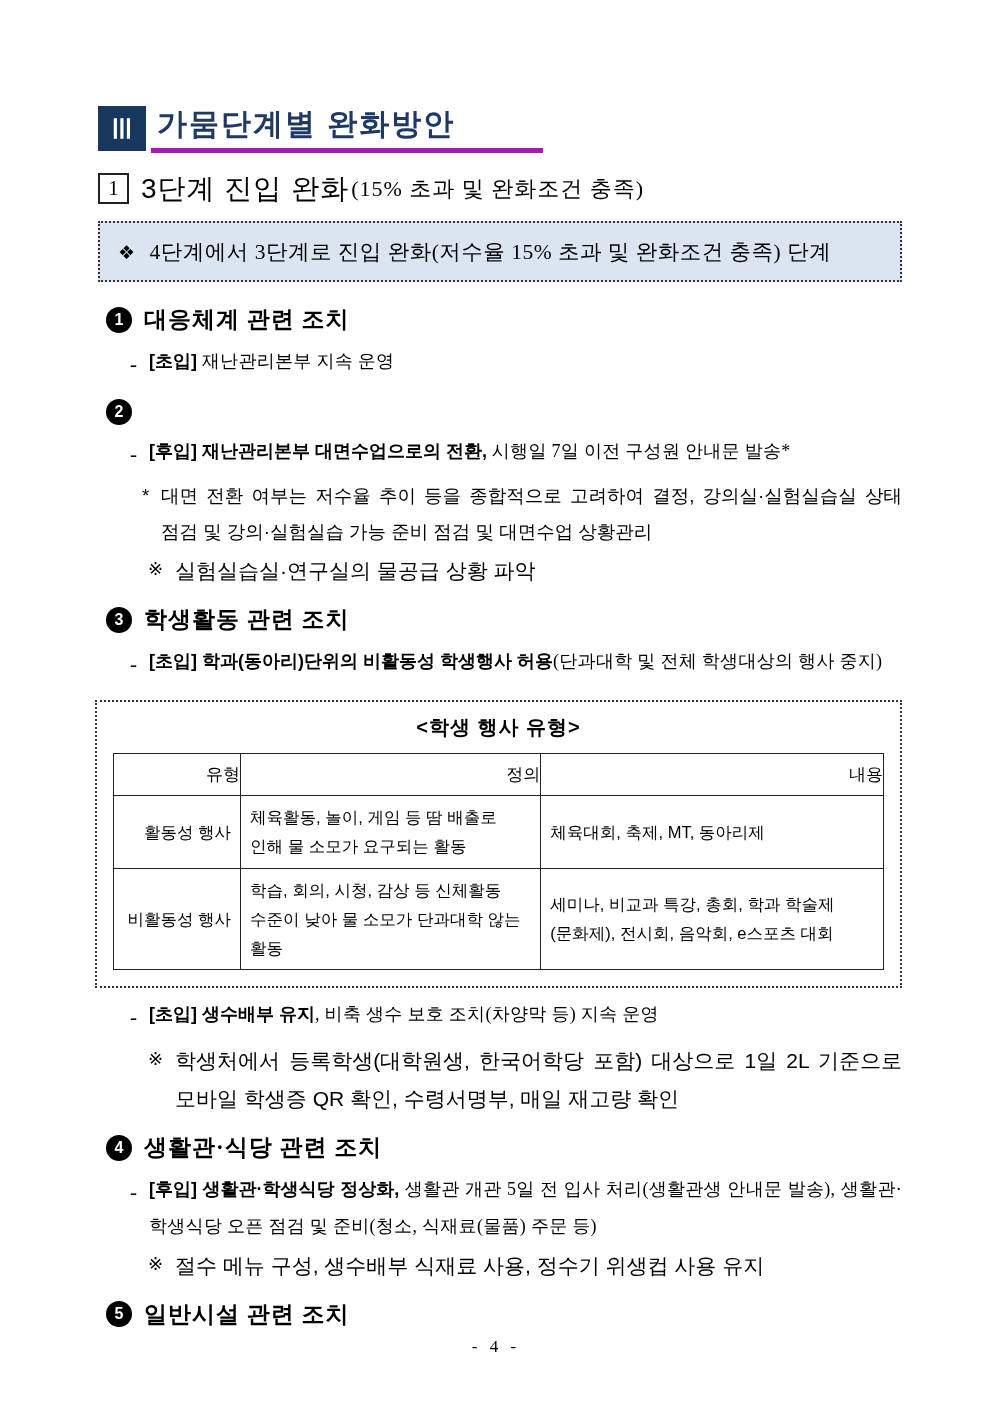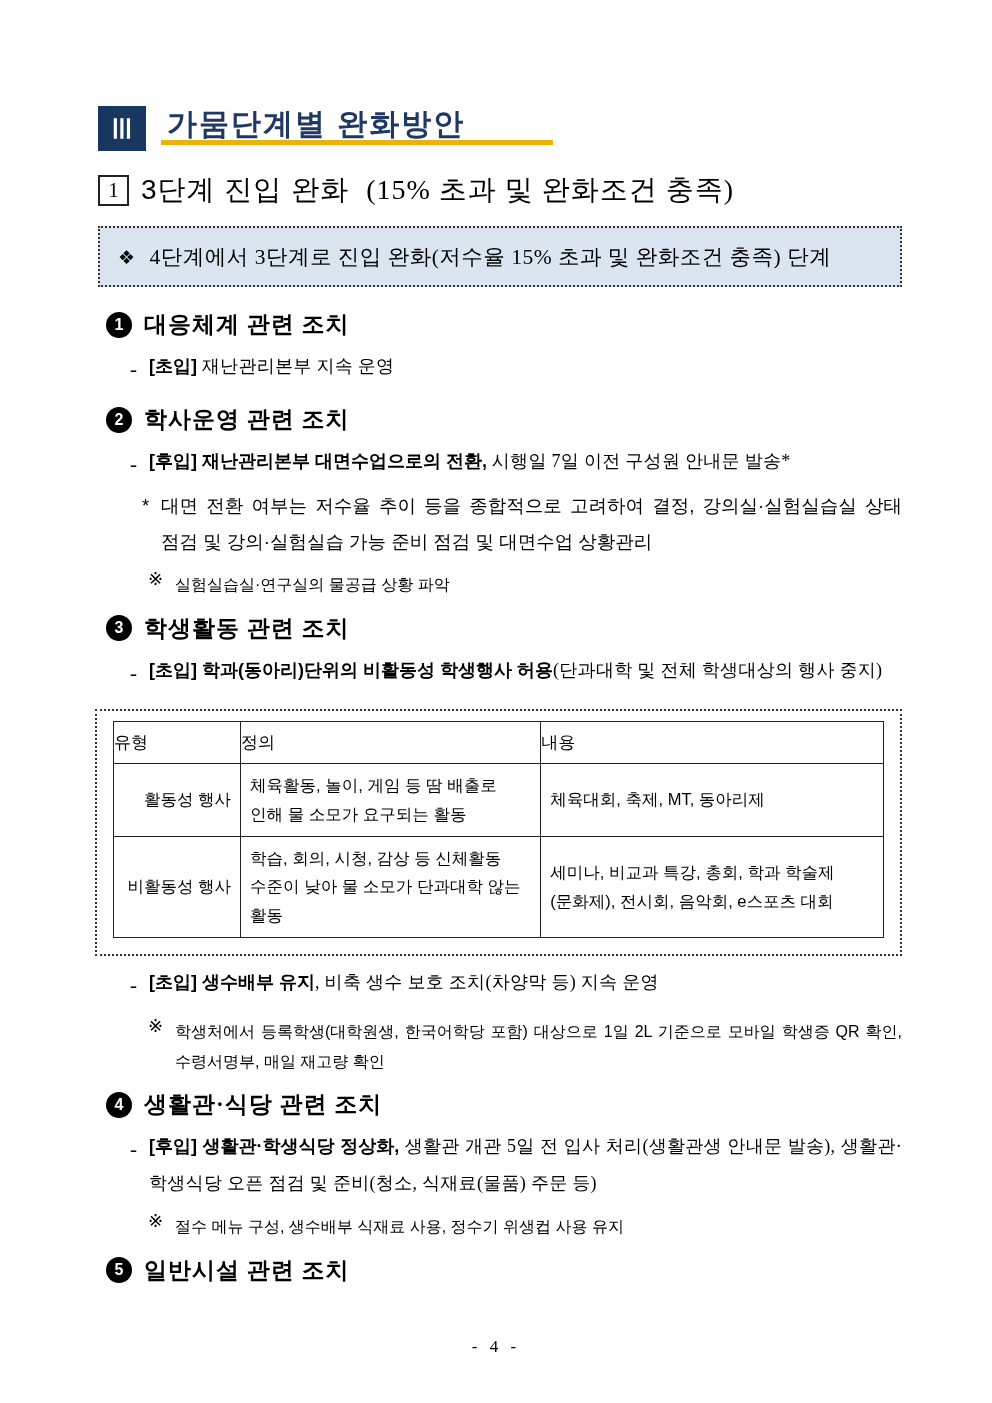--- a/index.html
+++ b/index.html
@@ -17,43 +17,43 @@
 
   
   .doc-header { display:flex; align-items:flex-start; margin-bottom:20px; }
   .badge {
     width:48px; height:45px; background:#17375e; color:#fff;
     display:flex; align-items:center; justify-content:center;
     font-family:"Liberation Serif", serif; font-weight:bold; font-size:27px;
     flex:none;
   }
   .title-underline {
-    margin-left:15px; width:392px;
-    border-bottom:5px solid #eab308;
-    padding:1px 4px 0 6px;
+    margin-left:5px; width:392px;
+    border-bottom:5px solid #a21caf;
+    padding:1px 4px 8px 6px;
   }
   .doc-title {
     font-family:"Liberation Sans", sans-serif;
     font-weight:bold; font-size:30px; color:#1f3864;
     letter-spacing:2px; line-height:1.1; word-break:keep-all;
   }
 
   
   .sec-heading { display:flex; align-items:center; margin:0 0 17px 0; }
   .sec-num {
     width:31px; height:31px; border:2px solid #222;
     display:flex; align-items:center; justify-content:center;
     font-family:"Liberation Serif", serif; font-size:21px; flex:none;
     margin-right:12px;
   }
   .sec-title {
     font-family:"Liberation Sans", sans-serif; font-weight:normal;
     font-size:28px; letter-spacing:1px; line-height:1;
   }
-  .sec-paren { font-size:28px; letter-spacing:1px; margin-left:17px; }
+  .sec-paren { font-size:22px; letter-spacing:1px; margin-left:2px; }
 
   
   .callout {
     border:2px dotted #333; background:#dbe5f1;
     padding:14px 14px 14px 18px; margin-bottom:22px;
     font-size:21.5px; letter-spacing:0.5px;
     display:flex; align-items:baseline; word-break:keep-all;
   }
   .callout .diamond { font-family:"DejaVu Sans", sans-serif; font-size:19px; margin-right:14px; flex:none; }
 
@@ -76,37 +76,37 @@
   }
   .gb { font-family:"Liberation Sans", sans-serif; font-weight:bold; letter-spacing:0; }
 
   
   .note { display:flex; font-family:"Liberation Sans", sans-serif; }
   .note.star { margin:2px 0 2px 44px; }
   .note.star .marker { width:19px; flex:none; font-size:18.5px; line-height:1.95; }
   .note.star .txt { flex:1; font-size:18.5px; line-height:1.95; text-align:justify; word-break:keep-all; }
   .note.ref { margin:1px 0 3px 50px; }
   .note.ref .marker { width:27px; flex:none; font-size:18px; line-height:1.85; font-family:"DejaVu Sans", sans-serif; }
-  .note.ref .txt { flex:1; font-size:16px; line-height:1.85; text-align:justify; word-break:keep-all;margin-top:8px; }
+  .note.ref .txt { flex:1; font-size:21px; line-height:1.85; text-align:justify; word-break:keep-all; }
 
   
   .table-box {
     border:2px dotted #333; margin:14px 0 8px -3px;
     padding:10px 16px 16px 16px;
   }
   .tbl-title {
     text-align:center; font-family:"Liberation Sans", sans-serif;
     font-weight:bold; font-size:20px; margin:2px 0 12px 0; letter-spacing:1px;
   }
   table.evt {
     width:100%; border-collapse:collapse;
     font-family:"Liberation Sans", sans-serif; font-size:16.5px;
   }
   table.evt th, table.evt td { border:1.6px solid #222; }
-  table.evt th { font-weight:normal; font-size:17px; height:42px; text-align:left; }
+  table.evt th { font-weight:normal; font-size:17px; height:42px; text-align:right; }
   table.evt td { padding:7px 9px; line-height:1.75; word-break:keep-all; }
   table.evt td.c { text-align:right; }
   table.evt tbody tr { height:66px; }
 
   
   .footer {
     position:absolute; left:0; bottom:46px; width:100%;
     text-align:center; font-size:17px; letter-spacing:4px;
   }
 </style>
@@ -140,21 +140,20 @@
       <span class="cnum">1</span>
       <span class="bh-title">대응체계 관련 조치</span>
     </div>
     <div class="dash-item">
       <span class="marker">-</span>
       <p class="txt"><b class="gb">[초입]</b><span> 재난관리본부 지속 운영</span></p>
     </div>
 
     <div class="bh">
       <span class="cnum">2</span>
-      <span class="bh-title">학사운영 관련 조치</span>
     </div>
     <div class="dash-item">
       <span class="marker">-</span>
       <p class="txt"><b class="gb">[후입] 재난관리본부 대면수업으로의 전환,</b><span> 시행일 7일 이전 구성원 안내문 발송*</span></p>
     </div>
     <div class="note star">
       <span class="marker">*</span>
       <p class="txt">대면 전환 여부는 저수율 추이 등을 종합적으로 고려하여 결정, 강의실·실험실습실 상태 점검 및 강의·실험실습 가능 준비 점검 및 대면수업 상황관리</p>
     </div>
     <div class="note ref">
@@ -165,20 +164,21 @@
     <div class="bh">
       <span class="cnum">3</span>
       <span class="bh-title">학생활동 관련 조치</span>
     </div>
     <div class="dash-item">
       <span class="marker">-</span>
       <p class="txt"><b class="gb">[초입] 학과(동아리)단위의 비활동성 학생행사 허용</b><span>(단과대학 및 전체 학생대상의 행사 중지)</span></p>
     </div>
 
     <div class="table-box">
+      <div class="tbl-title">&lt;학생 행사 유형&gt;</div>
       <table class="evt">
         <colgroup>
             <col style="width:16.5%">
             <col style="width:39%">
             <col style="width:44.5%">
           </colgroup>
         <thead>
           <tr>
             <th>유형</th>
             <th>정의</th>

